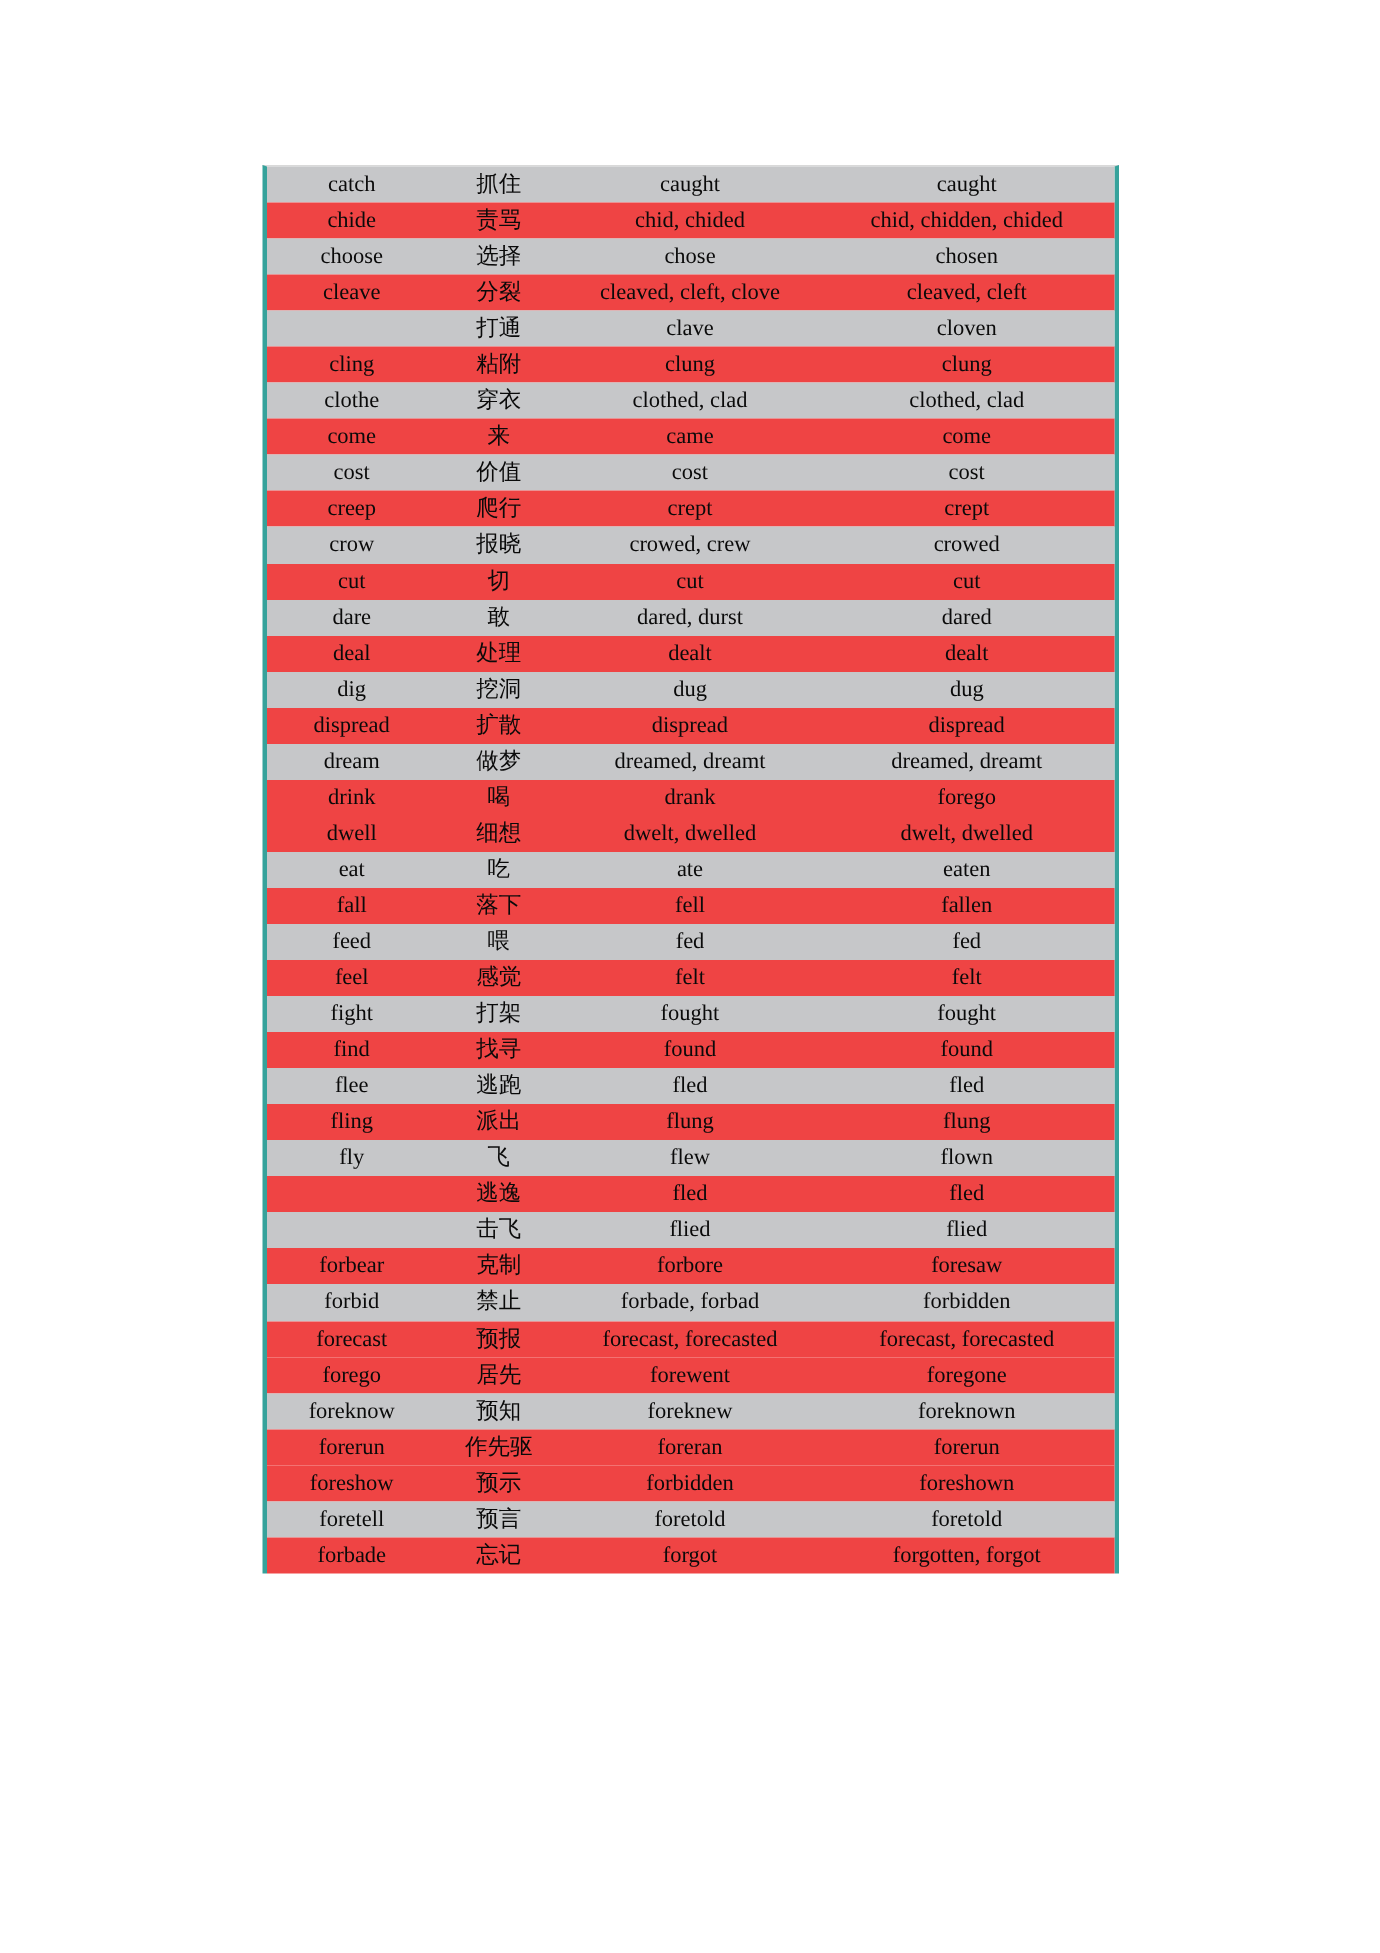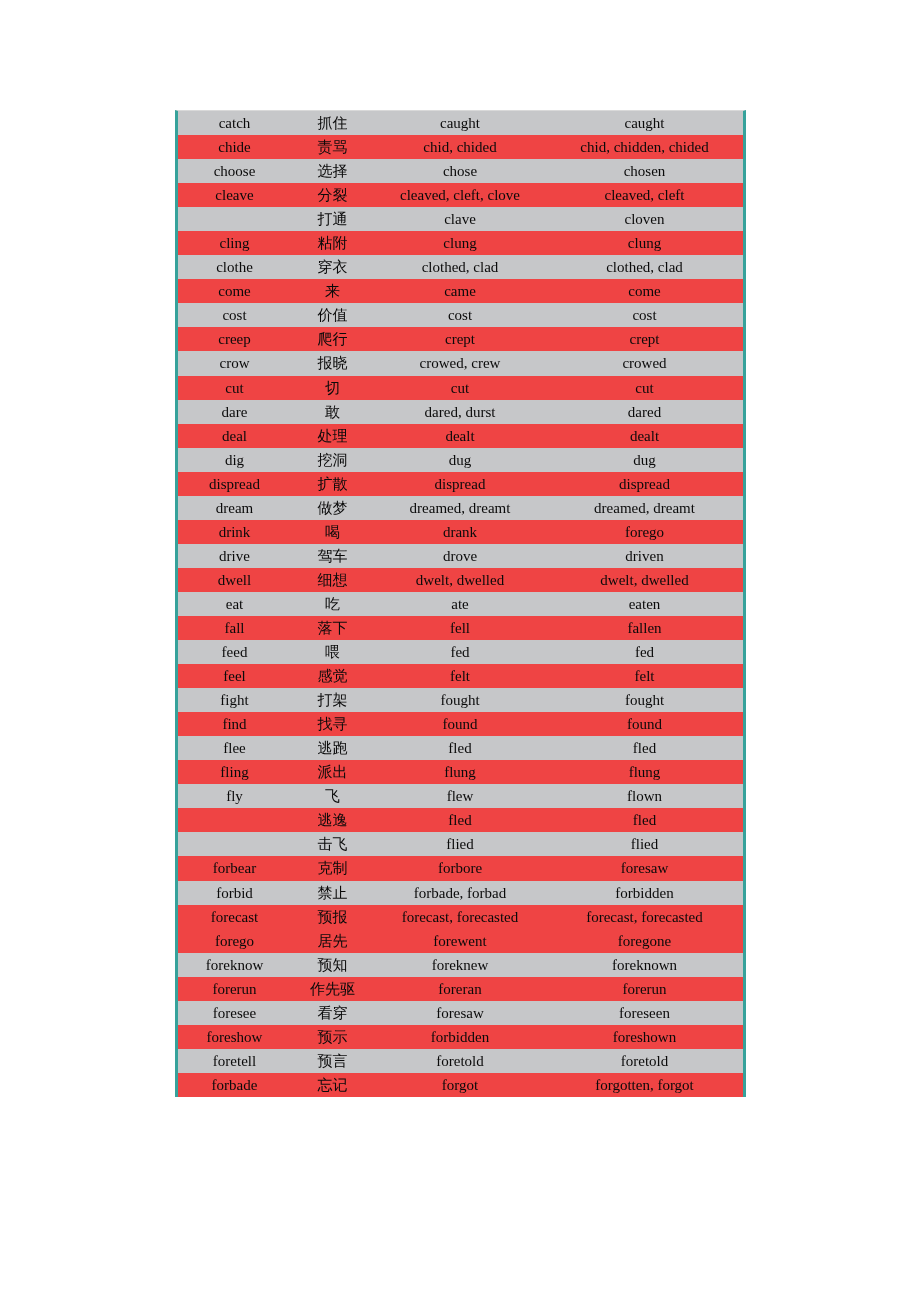--- a/index.html
+++ b/index.html
@@ -154,26 +154,20 @@
         <div class="cell">做梦</div>
         <div class="cell">dreamed, dreamt</div>
         <div class="cell">dreamed, dreamt</div>
       </div>
       <div class="row white">
         <div class="cell">drink</div>
         <div class="cell">喝</div>
         <div class="cell">drank</div>
         <div class="cell">forego</div>
       </div>
-      <div class="row gray">
-        <div class="cell">drive</div>
-        <div class="cell">驾车</div>
-        <div class="cell">drove</div>
-        <div class="cell">driven</div>
-      </div>
       <div class="row white">
         <div class="cell">dwell</div>
         <div class="cell">细想</div>
         <div class="cell">dwelt, dwelled</div>
         <div class="cell">dwelt, dwelled</div>
       </div>
       <div class="row gray">
         <div class="cell">eat</div>
         <div class="cell">吃</div>
         <div class="cell">ate</div>
@@ -268,26 +262,20 @@
         <div class="cell">预知</div>
         <div class="cell">foreknew</div>
         <div class="cell">foreknown</div>
       </div>
       <div class="row white">
         <div class="cell">forerun</div>
         <div class="cell">作先驱</div>
         <div class="cell">foreran</div>
         <div class="cell">forerun</div>
       </div>
-      <div class="row gray">
-        <div class="cell">foresee</div>
-        <div class="cell">看穿</div>
-        <div class="cell">foresaw</div>
-        <div class="cell">foreseen</div>
-      </div>
       <div class="row white">
         <div class="cell">foreshow</div>
         <div class="cell">预示</div>
         <div class="cell">forbidden</div>
         <div class="cell">foreshown</div>
       </div>
       <div class="row gray">
         <div class="cell">foretell</div>
         <div class="cell">预言</div>
         <div class="cell">foretold</div>

